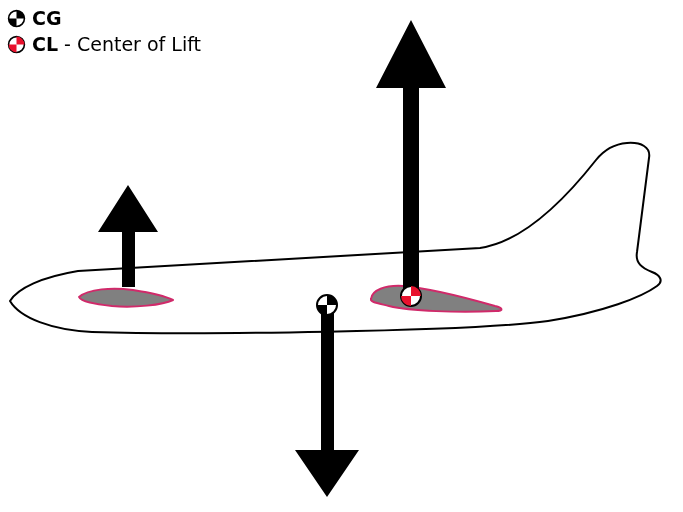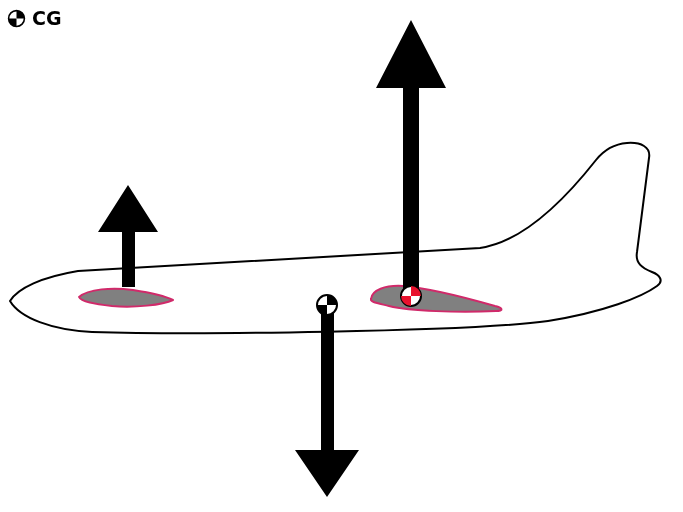--- a/index.html
+++ b/index.html
@@ -56,20 +56,27 @@
     </defs>
   </svg>
 
   <div class="legend">
     <div class="legend-row">
       <svg class="legend-icon" viewBox="-12 -12 24 24">
         <use href="#qmark" color="#000000"></use>
       </svg>
       <span class="abbr">CG</span>
     </div>
+    <div class="legend-row">
+      <svg class="legend-icon" viewBox="-12 -12 24 24">
+        <use href="#qmark" color="#e8112d"></use>
+      </svg>
+      <span class="abbr">CL</span>
+      <span class="desc">- Center of Lift</span>
+    </div>
   </div>
 
   <svg class="diagram-svg" width="683" height="512" viewBox="0 0 683 512">
 
     <path class="aircraft" d="M 10 301
              C 18 288 42 277 78 271
              L 480 248
              C 515 243 555 212 596 160
              C 604 150 614 144 627 143
              C 641 142 651 147 649 158

